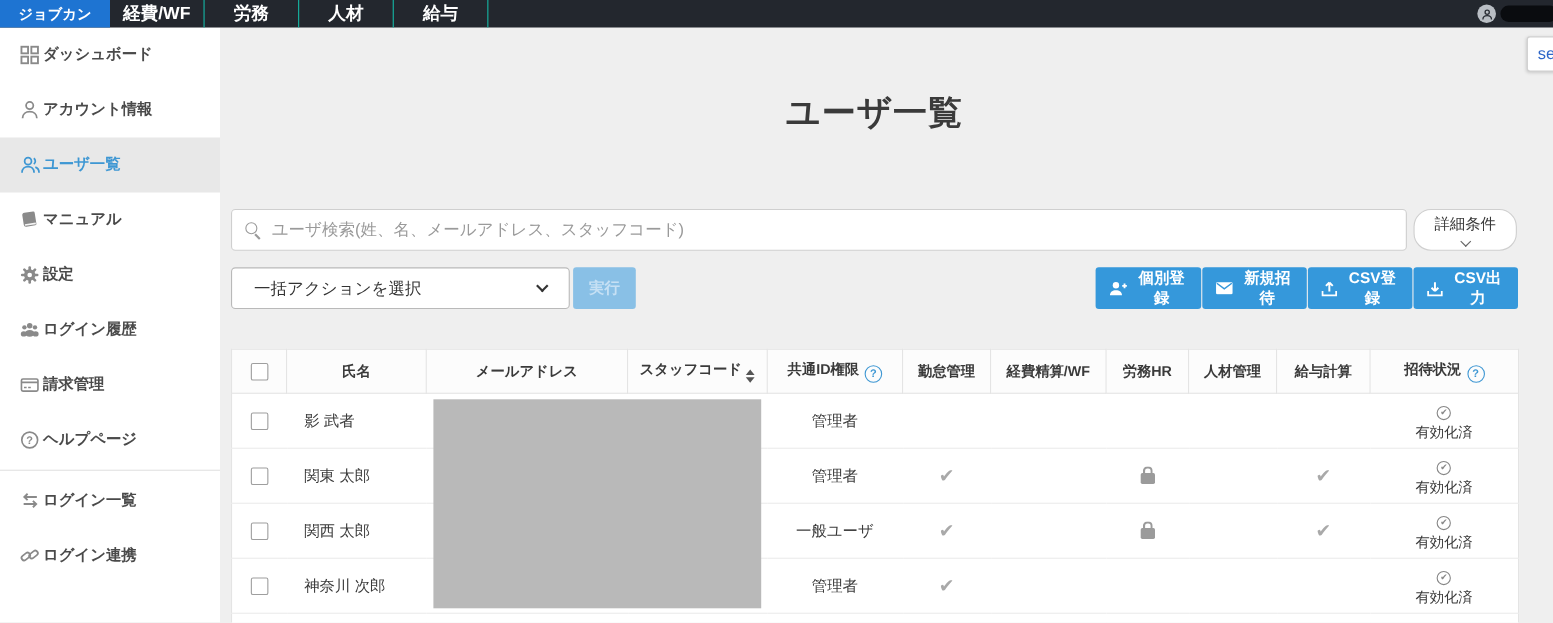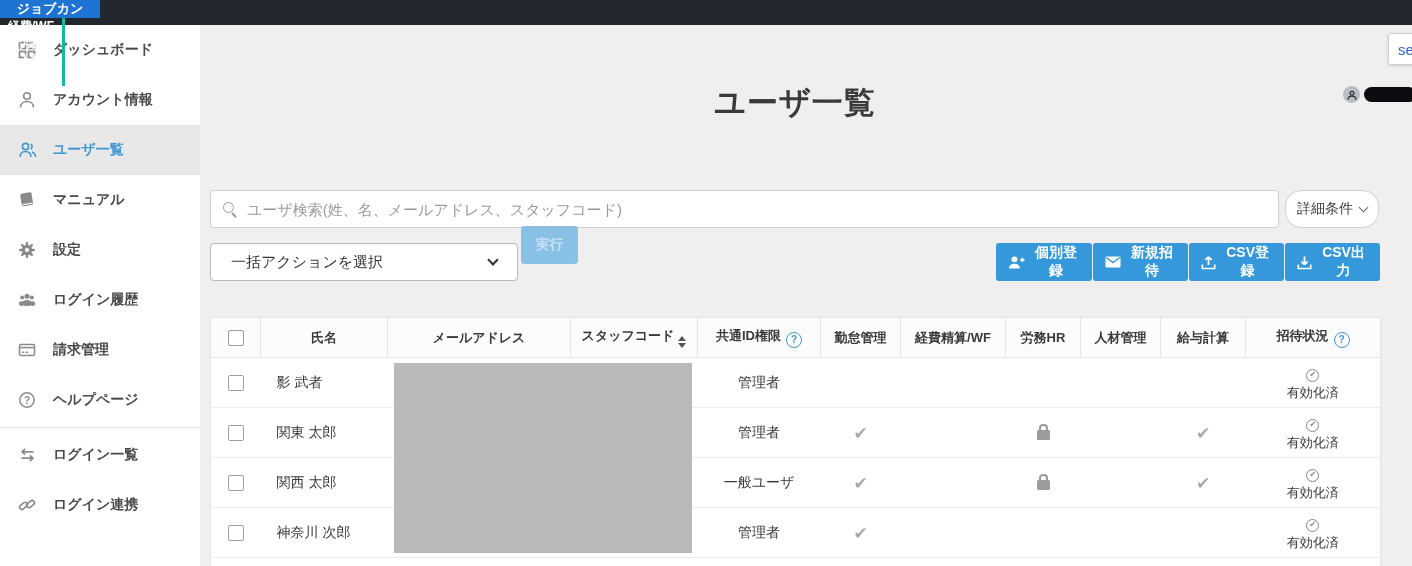--- a/index.html
+++ b/index.html
@@ -4,35 +4,35 @@
 <style>
   * { margin:0; padding:0; box-sizing:border-box; }
   html,body { width:1412px; height:566px; overflow:hidden; }
   body {
     position:relative; background:#efefef;
     font-family:"Liberation Sans","DejaVu Sans",sans-serif; color:#3a3a3a;
   }
 
   
   .topbar { position:absolute; top:0; left:0; width:1412px; height:25px;
-    background:#23272e; display:flex; align-items:stretch; z-index:20;flex-direction:column; }
+    background:#23272e; display:flex; align-items:stretch; z-index:20; }
   .brand-tab { width:100px; background:#1e74d2; color:#fff; font-weight:bold;
     font-size:13px; display:flex; align-items:center; justify-content:center; cursor:pointer; }
-  .top-tab { width:65px; color:#fff; font-weight:bold; font-size:12px;
+  .top-tab { width:86px; color:#fff; font-weight:bold; font-size:16px;
     display:flex; align-items:center; justify-content:center;
-    border-right:3px solid #14b8a6; cursor:pointer; }
+    border-right:1px solid #14b8a6; cursor:pointer; }
   .topbar-right { margin-left:auto; display:flex; align-items:center; gap:4px; padding-right:0; }
   .avatar { width:17px; height:17px; border-radius:50%; background:#b9bec4;
     display:flex; align-items:center; justify-content:center; }
   .user-pill { width:52px; height:15px; background:#0a0c0f; border-radius:8px; margin-right:-4px; }
 
   
   .sidebar { position:absolute; top:25px; left:0; width:200px; height:541px; background:#fff; z-index:10; }
   .side-item { height:50px; display:flex; align-items:center; padding-left:15px;
-    gap:14px; font-size:14px; font-weight:bold; color:#4a4a4a; cursor:pointer; }
+    gap:0; font-size:14px; font-weight:bold; color:#4a4a4a; cursor:pointer; }
   .side-item .sicon { width:24px; height:22px; display:flex; align-items:center;
     justify-content:center; color:#8a8a8a; flex:0 0 24px; }
   .side-item.active { background:#e8e8e8; color:#3e97d3; }
   .side-item.active .sicon { color:#3e97d3; }
   .side-divider { border-top:1px solid #e2e2e2; margin:2px 0; }
 
   
   .page-title { position:absolute; left:200px; top:82px; width:1190px;
     text-align:center; font-size:31px; font-weight:bold; color:#3a3a3a; letter-spacing:1px; }
 
@@ -43,30 +43,30 @@
   .mag::before { content:''; position:absolute; left:0; top:0; width:9px; height:9px;
     border:1.8px solid #9a9a9a; border-radius:50%; }
   .mag::after { content:''; position:absolute; left:9px; top:10px; width:6px; height:1.8px;
     background:#9a9a9a; transform:rotate(45deg); transform-origin:left center; }
   .search-box input { border:none; outline:none; flex:1; font-size:15px; color:#737373;
     font-family:inherit; background:transparent; }
   .search-box input::placeholder { color:#9a9a9a; }
 
   .detail-btn { position:absolute; left:1285px; top:190px; width:94px; height:38px;
     background:#fff; border:1px solid #cfcfcf; border-radius:16px; font-size:14px; color:#3a3a3a;
-    display:flex; align-items:center; justify-content:center; gap:7px; cursor:pointer; font-family:inherit; }
+    display:flex; align-items:center; justify-content:center; gap:7px; cursor:pointer; font-family:inherit;flex-direction:column; }
   .chev { width:7px; height:7px; border-right:1.6px solid #666; border-bottom:1.6px solid #666;
     transform:rotate(45deg); margin-top:-4px; }
 
   .bulk-select { position:absolute; left:210px; top:243px; width:308px; height:38px;
     background:#fff; border:1px solid #b9b9b9; border-radius:4px; display:flex; align-items:center;
     padding:0 20px; font-size:15px; color:#333; cursor:pointer; }
   .bulk-select .caret { margin-left:auto; width:8px; height:8px; border-right:2px solid #333;
     border-bottom:2px solid #333; transform:rotate(45deg); margin-top:-4px; }
-  .exec-btn { position:absolute; left:521px; top:226px; width:57px; height:38px;
+  .exec-btn { position:absolute; left:521px; top:243px; width:57px; height:38px;
     background:#89c0e6; color:#c6e0f4; border:none; border-radius:3px; font-size:14px;
     font-weight:bold; font-family:Liberation Serif, serif; cursor:default; }
 
   .action-buttons { position:absolute; left:996px; top:243px; width:384px; height:38px;
     display:flex; gap:1px; justify-content:flex-end; }
   .blue-btn { height:38px; padding:0 12px; background:#3598db; color:#fff; border:none;
     border-radius:3px; font-size:14px; font-weight:bold; font-family:inherit;
     display:flex; align-items:center; gap:7px; cursor:pointer; }
 
   

